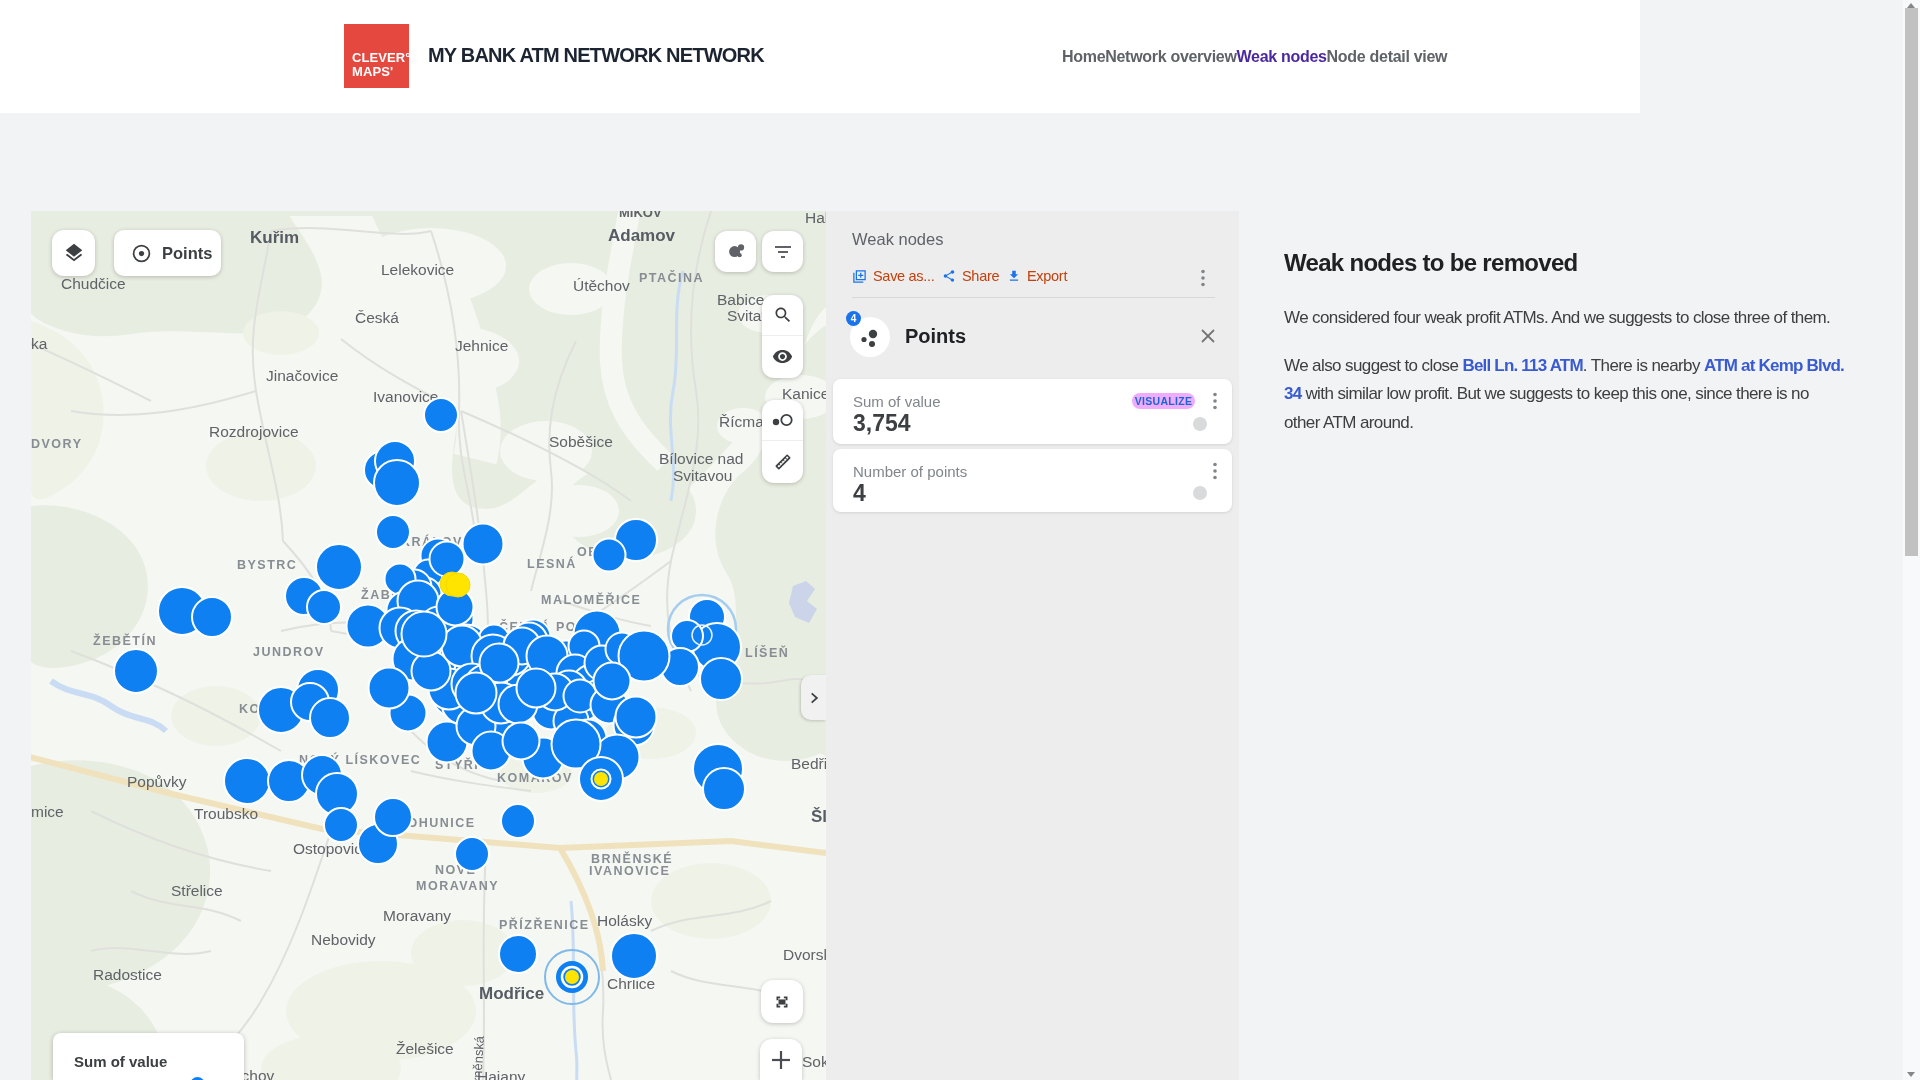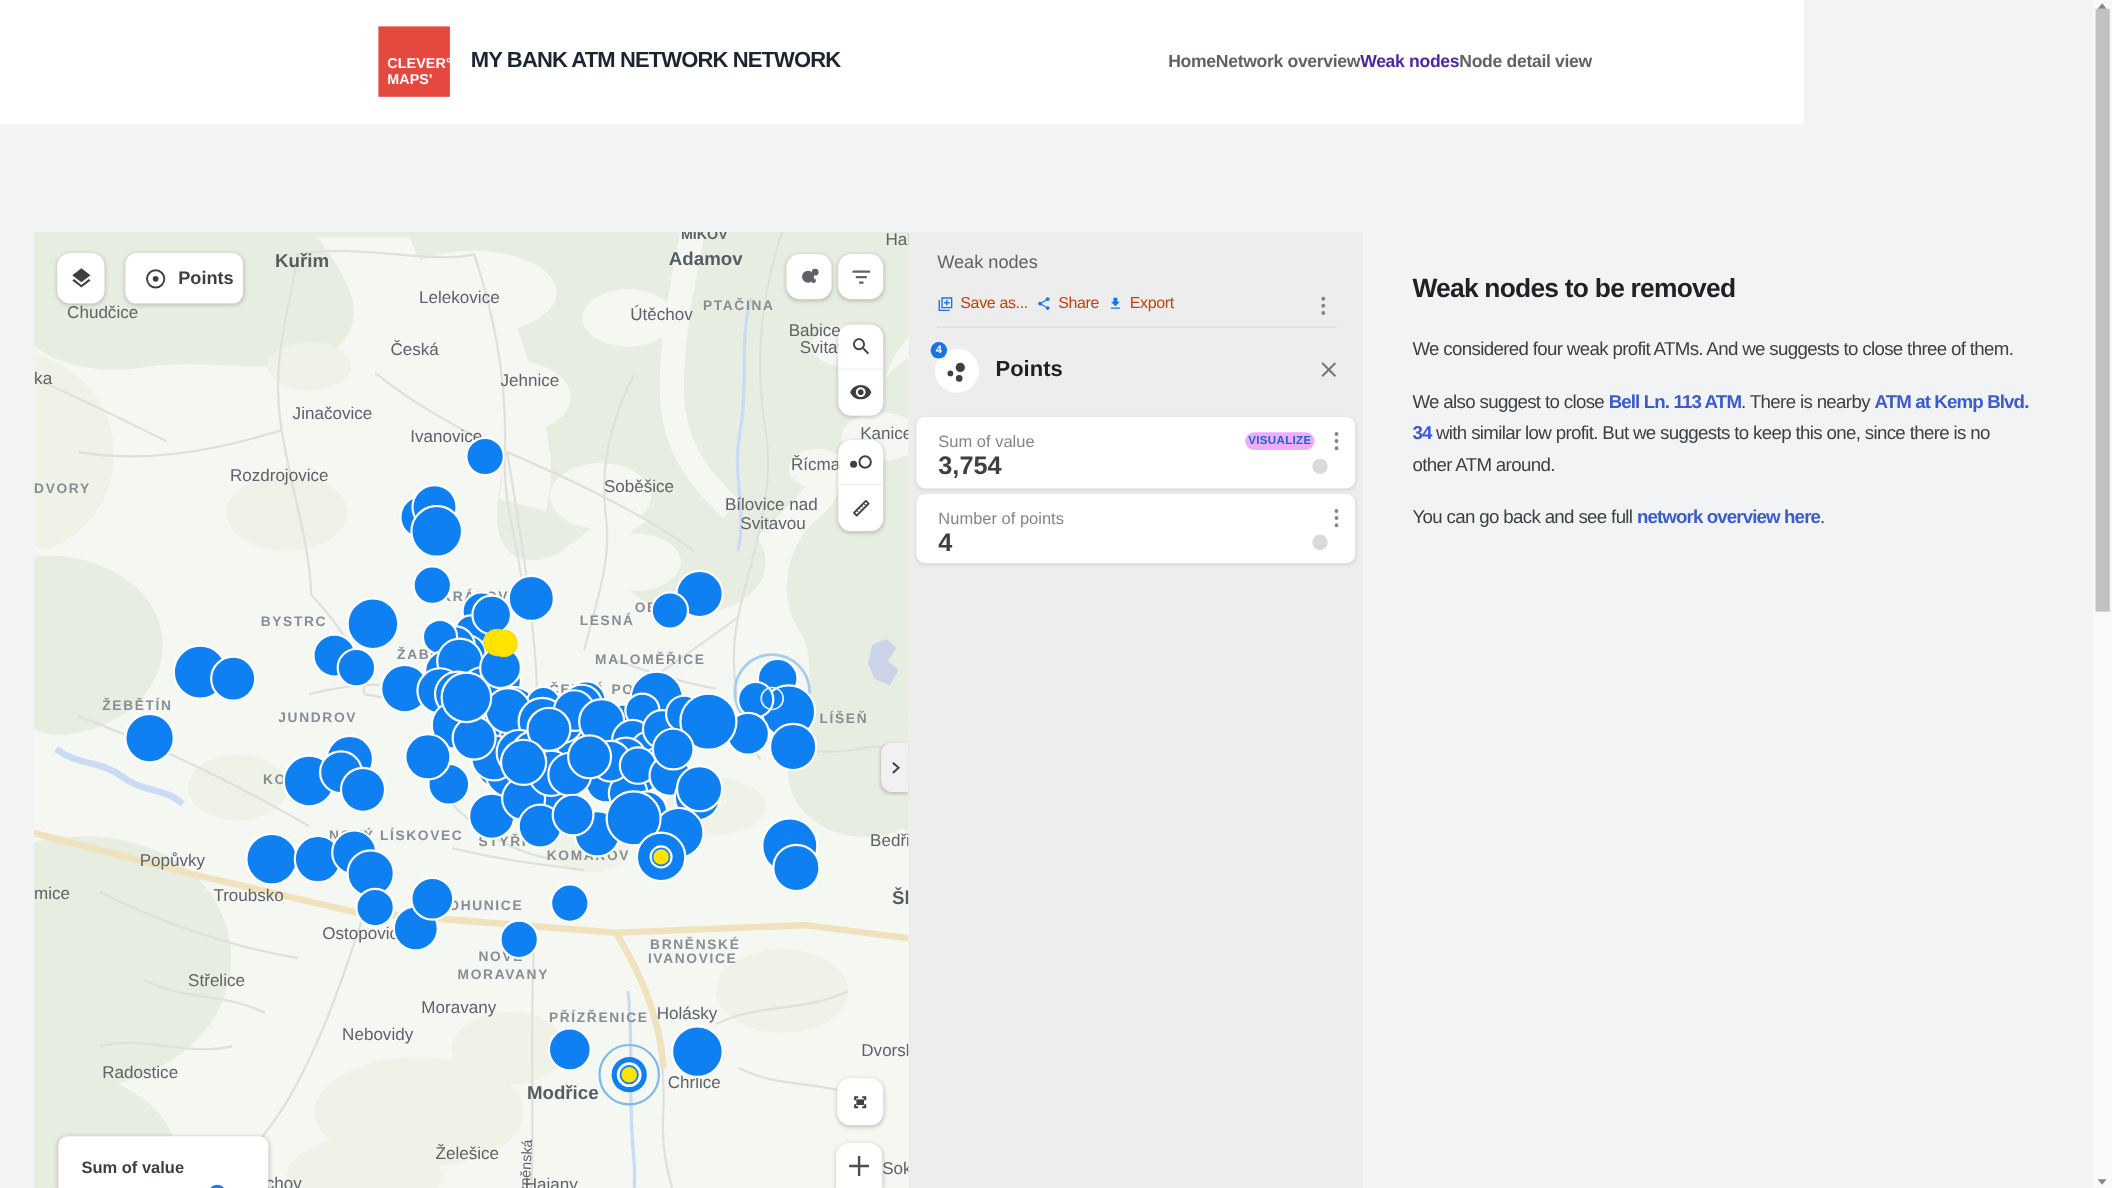--- a/index.html
+++ b/index.html
@@ -53,21 +53,20 @@
       <div>Home</div>
       <div>Network overview</div>
       <div class="act">Weak nodes</div>
       <div>Node detail view</div>
     </div>
 </div>
 <div class="rhead">Weak nodes to be removed</div>
 <div class="copy">
   <p>We considered four weak profit ATMs. And we suggests to close three of them.</p>
   <p>We also suggest to close <a>Bell Ln. 113 ATM</a>. There is nearby <a>ATM at Kemp Blvd. 34</a> with similar low profit. But we suggests to keep this one, since there is no other ATM around.</p>
-  <p>You can go back and see full <a>network overview here</a>.</p>
 </div>
 <div class="panel">
   <div class="ptitle">Weak nodes</div>
   <div class="plink" style="left:26px"><svg width="15" height="15" viewBox="0 0 24 24" fill="#1a73e8">
         <path d="M4 6H2v16h16v-2H4V6zm18-4H6v16h16V2zm-2 14H8V4h12v12zm-7-2h2v-3h3V9h-3V6h-2v3h-3v2h3v3z"></path>
       </svg>Save as...</div>
   <div class="plink" style="left:116px"><svg width="14" height="14" viewBox="0 0 24 24" fill="#1a73e8">
         <path d="M18 16.1c-.8 0-1.5.3-2 .8l-7.1-4.2c0-.2.1-.5.1-.7s0-.5-.1-.7L16 7.2c.5.5 1.2.8 2 .8 1.7 0 3-1.3 3-3s-1.3-3-3-3-3 1.3-3 3c0 .2 0 .5.1.7L8 9.8C7.5 9.3 6.8 9 6 9c-1.7 0-3 1.3-3 3s1.3 3 3 3c.8 0 1.5-.3 2-.8l7.1 4.2c0 .2-.1.4-.1.6 0 1.6 1.3 2.9 2.9 2.9s2.9-1.3 2.9-2.9-1.2-2.9-2.8-2.9z"></path>
       </svg>Share</div>
   <div class="plink" style="left:181px"><svg width="14" height="14" viewBox="0 0 24 24" fill="#1a73e8">

